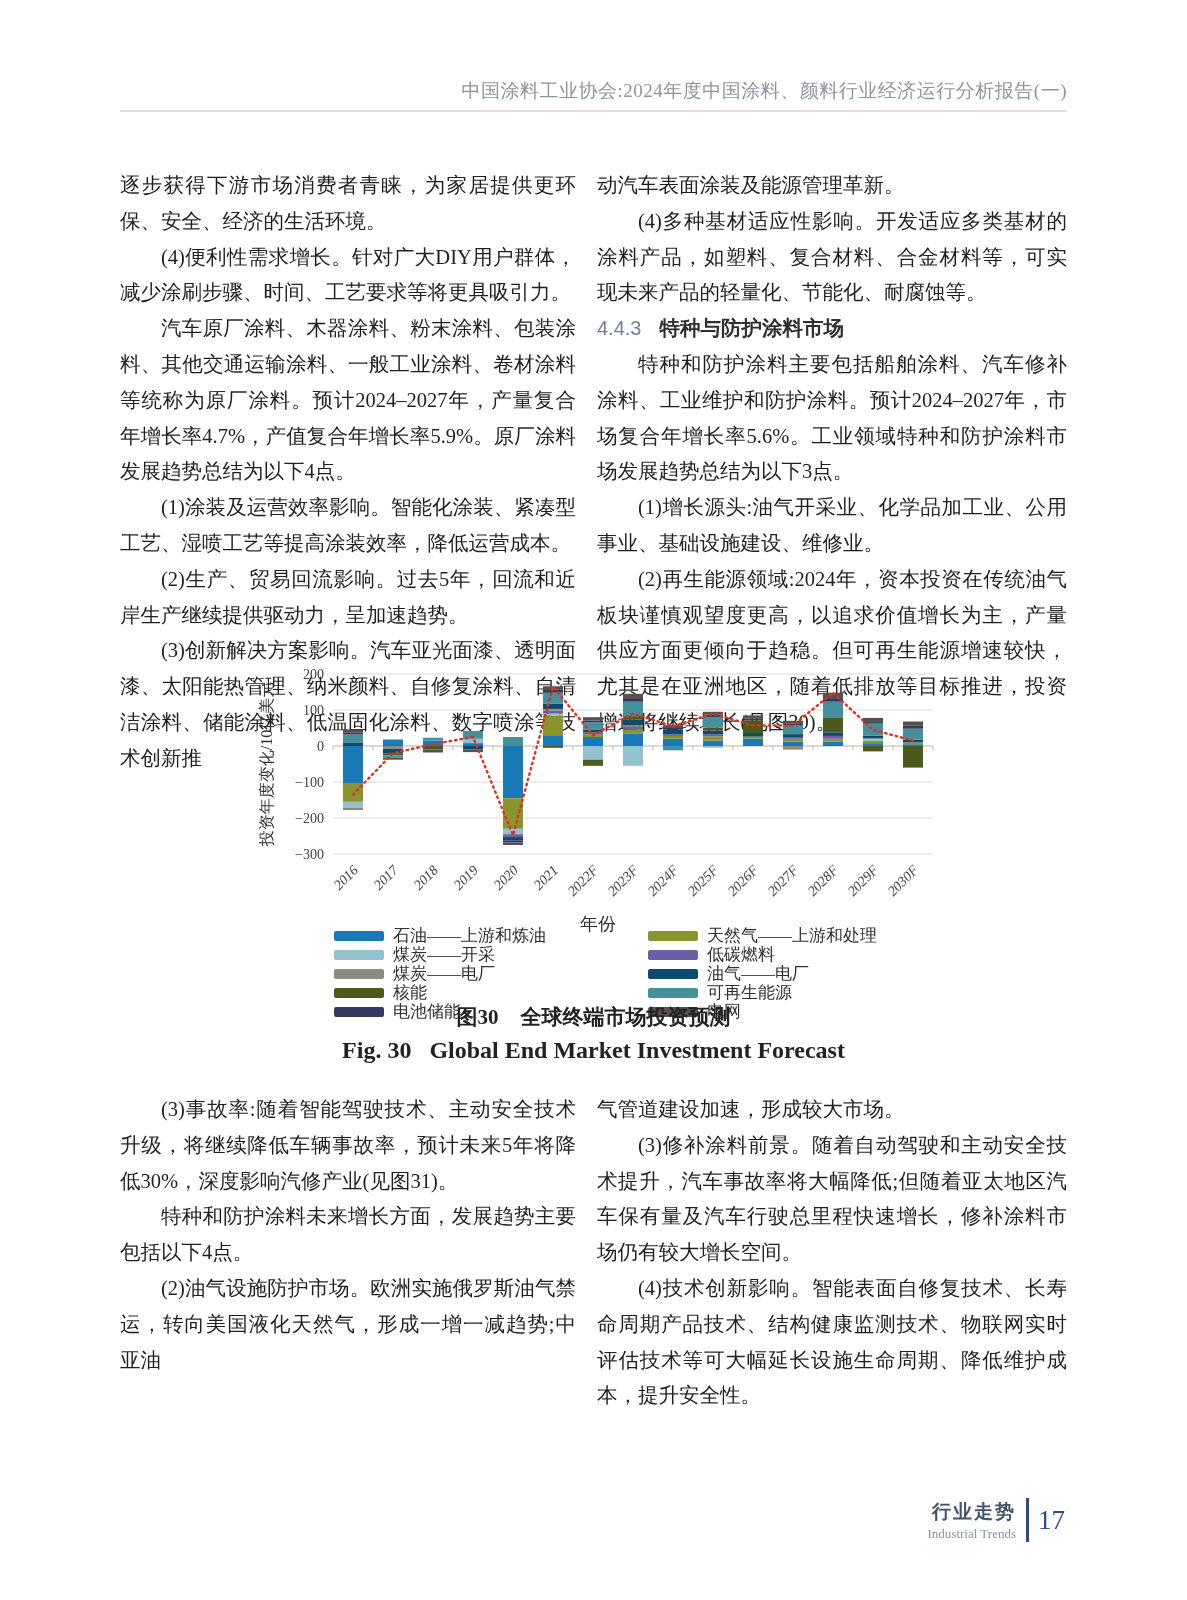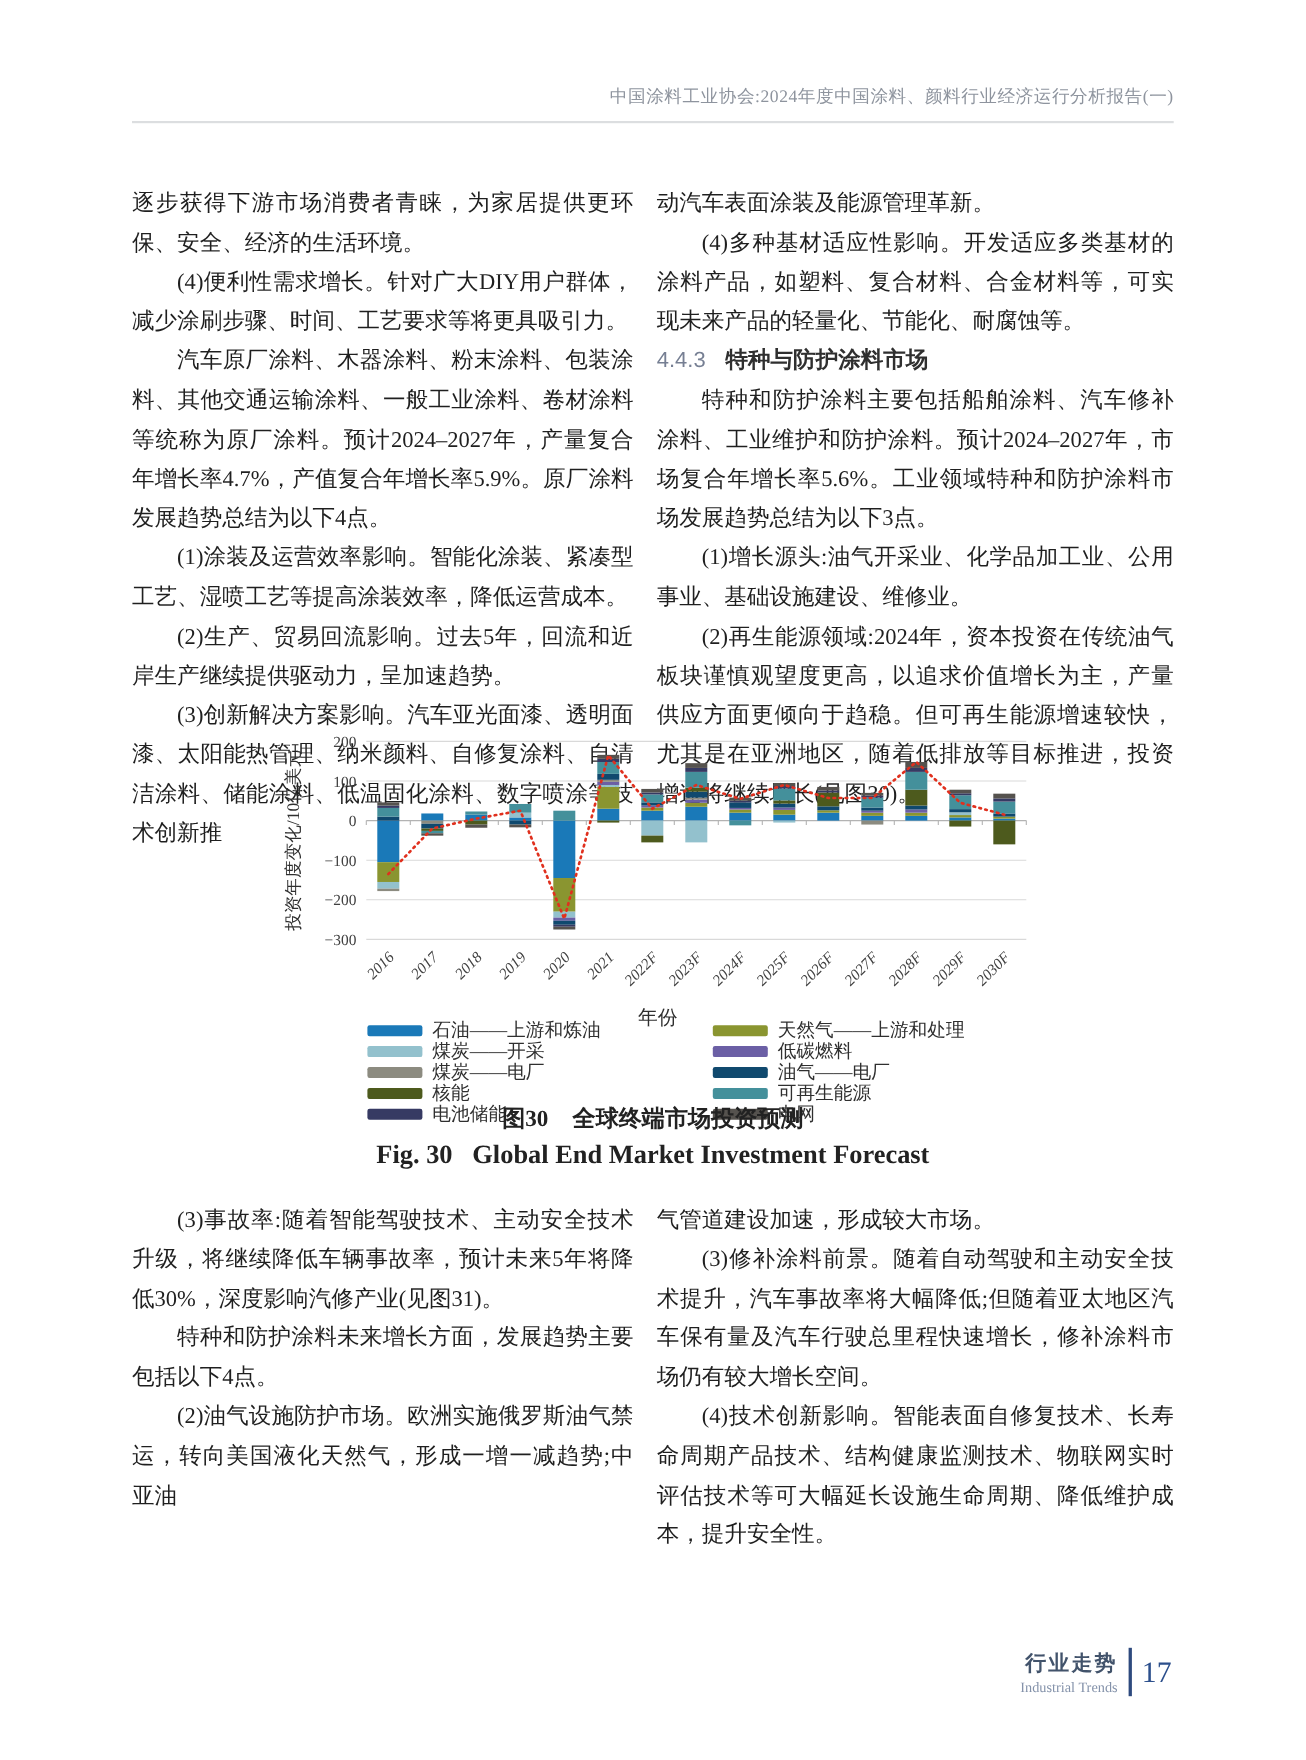--- a/index.html
+++ b/index.html
@@ -3,21 +3,21 @@
 <meta charset="utf-8">
 <style>
   html,body{margin:0;padding:0;}
   body{
     width:1187px;height:1600px;position:relative;background:#ffffff;
     font-family:"Liberation Serif","DejaVu Serif",serif;color:#1f1f1f;
     overflow:hidden;
   }
   .header-text{
     position:absolute;top:78px;right:120px;
-    font-size:16px;color:#8e949e;letter-spacing:0.5px;
+    font-size:19px;color:#8e949e;letter-spacing:0.5px;
   }
   .header-rule{
     position:absolute;top:110px;left:120px;width:947px;height:2px;background:#dcdee0;
   }
   .col{position:absolute;text-align:justify;font-size:20.5px;line-height:35.8px;}
   .col-top-left{top:168px;left:120px;width:456px;}
   .col-top-right{top:168px;left:597px;width:470px;}
   .col-bot-left{top:1092px;left:120px;width:456px;}
   .col-bot-right{top:1092px;left:597px;width:470px;}
   .col p{margin:0;}

